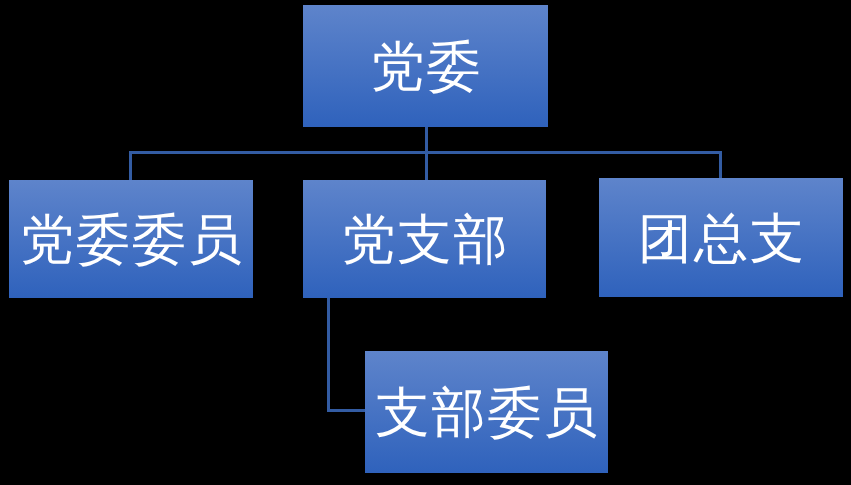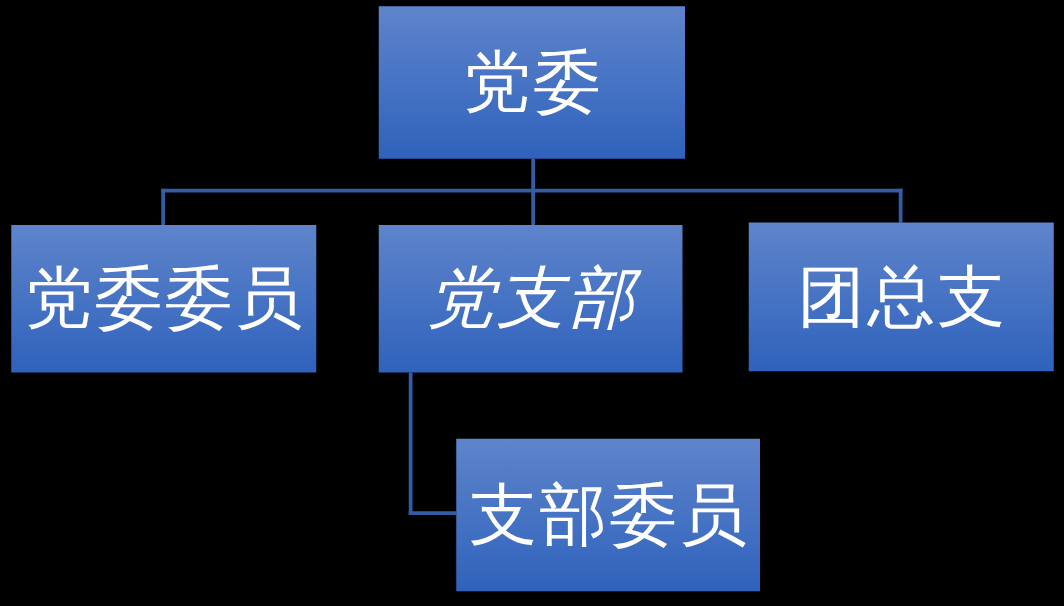--- a/index.html
+++ b/index.html
@@ -32,21 +32,21 @@
     text-indent: 2px; 
   }
   .connector {
     position: absolute;
     background: var(--line-color, #335CA3);
   }
 
   
   #node-root          { left: 303px; top:   5px; width: 245px; height: 122px; }
   #node-committee     { left:   9px; top: 180px; width: 244px; height: 118px; }
-  #node-branch        { left: 303px; top: 180px; width: 243px; height: 118px; font-style: italic; }
+  #node-branch        { left: 303px; top: 180px; width: 243px; height: 118px; }
   #node-league        { left: 599px; top: 178px; width: 244px; height: 119px; }
   #node-sub           { left: 365px; top: 351px; width: 243px; height: 122px; }
 
   
   #seg-root-drop      { left: 425px; top: 127px; width:   3px; height: 27px; }
   #seg-bus            { left: 129px; top: 151px; width: 593px; height:  3px; }
   #seg-left-drop      { left: 129px; top: 151px; width:   3px; height: 29px; }
   #seg-mid-drop       { left: 425px; top: 151px; width:   3px; height: 29px; }
   #seg-right-drop     { left: 719px; top: 151px; width:   3px; height: 27px; }
   #seg-sub-vert       { left: 327px; top: 298px; width:   3px; height: 114px; }

